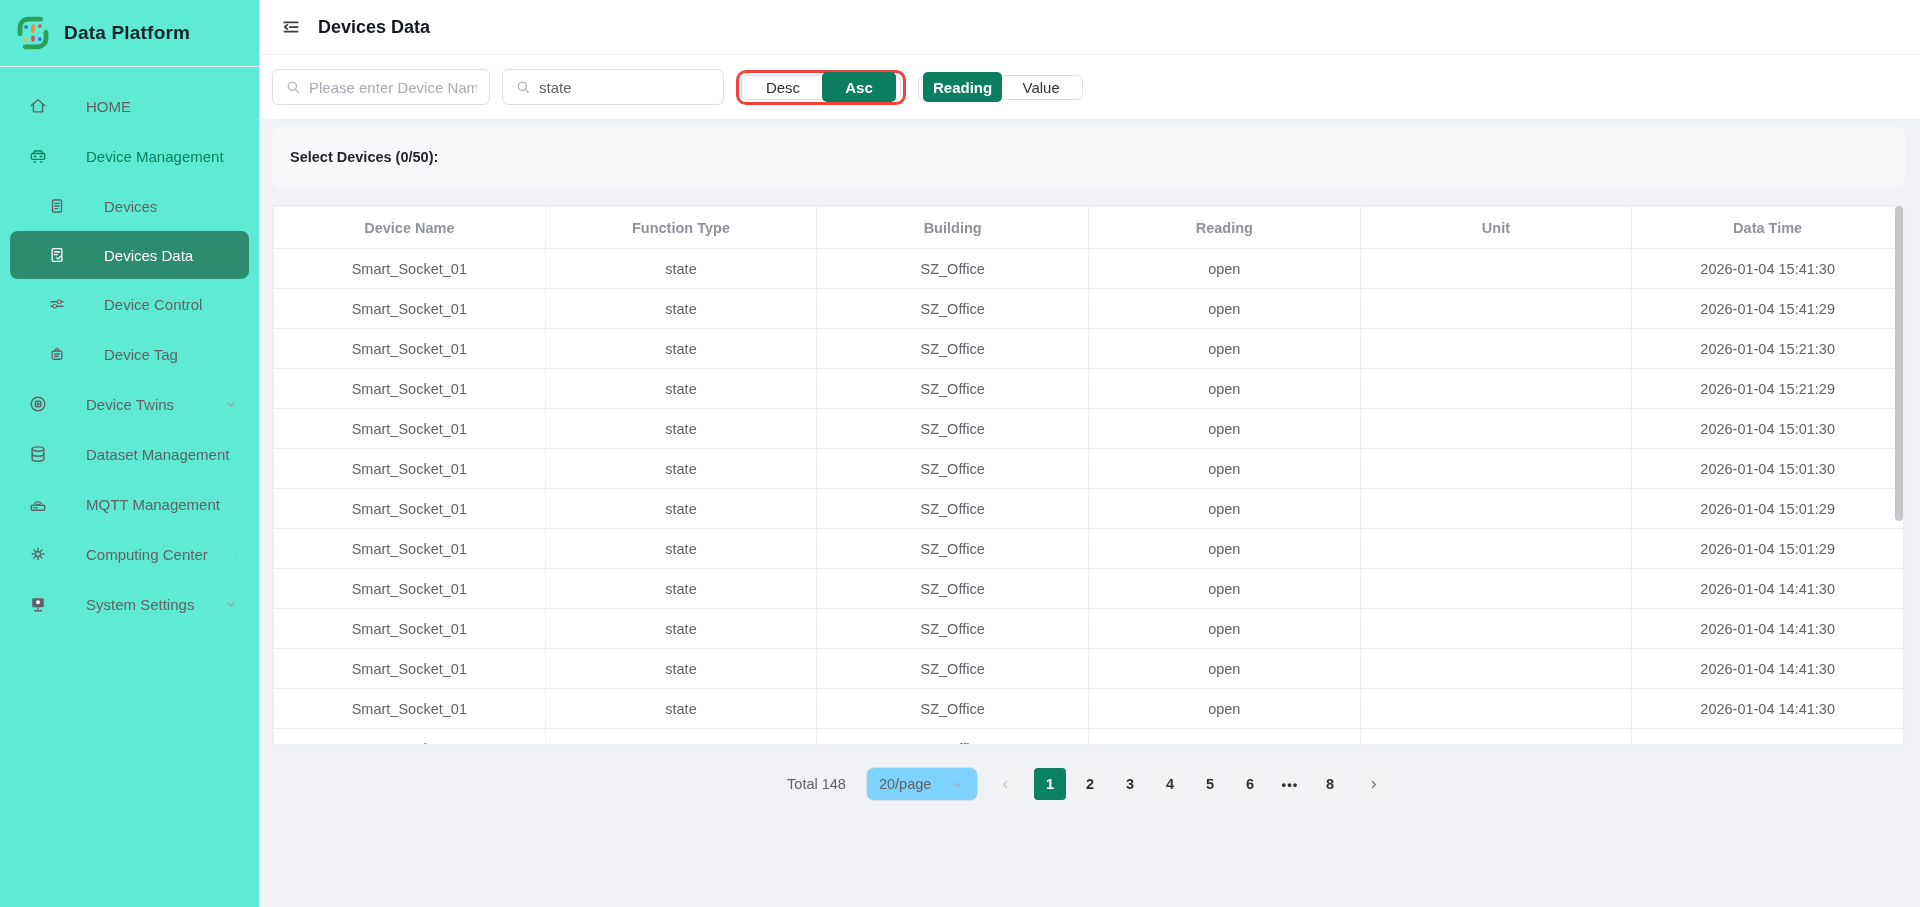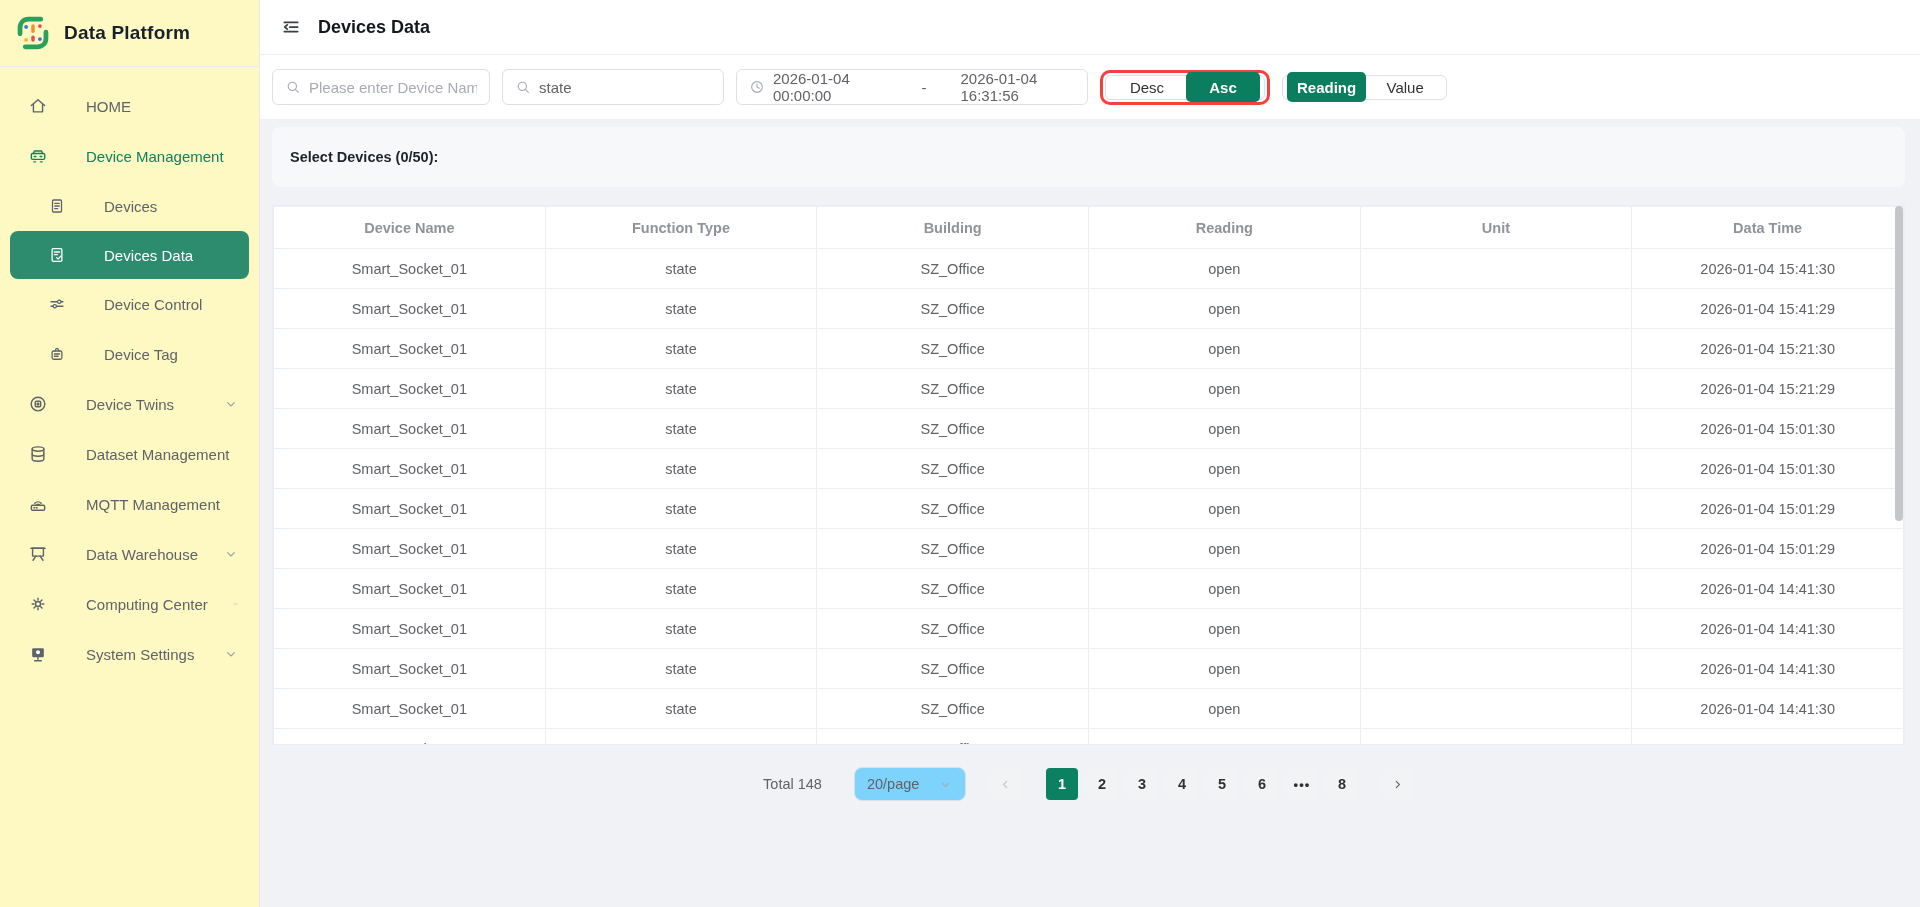--- a/index.html
+++ b/index.html
@@ -1,20 +1,20 @@
 <!DOCTYPE html>
 <html><head>
 <meta charset="utf-8">
 <style>
   * { box-sizing: border-box; margin: 0; padding: 0; }
   html,body { width:1920px; height:907px; overflow:hidden; }
   body { font-family:"Liberation Sans", sans-serif; background:#fff; display:flex; color:#303133; }
 
   
-  .sidebar { width:260px; min-width:260px; height:100%; background:#fef9c3; border-right:1px solid #e7e9ee; }
+  .sidebar { width:260px; min-width:260px; height:100%; background:#5eead4; border-right:1px solid #e7e9ee; }
   .logo-row { height:66px; display:flex; align-items:center; gap:12px; padding:0 14px; }
   .brand { font-size:19px; font-weight:bold; color:#18222c; letter-spacing:.2px; }
   .side-divider { border:none; border-top:1px solid #e8eaef; }
   #side-nav { padding-top:14px; }
   .nav-item { height:50px; display:flex; align-items:center; padding:0 20px 0 28px; color:#5f6368; font-size:15px; cursor:pointer;gap:24px; }
   .nav-item .icon { width:20px; height:20px; margin-right:14px; flex:none; display:flex; }
   .nav-item .chev { width:16px; height:16px; color:#9aa0a6; display:flex; }
   .nav-item .label { flex:1; white-space:nowrap; }
   .nav-item.level2 { padding-left:48px; }
   .nav-item.level2 .icon { width:18px; height:18px; }
@@ -48,21 +48,21 @@
   .select-box { flex:1; height:38px; background:#fff; border:1px solid #dcdfe6; border-radius:5px; display:flex; align-items:center; justify-content:space-between; padding:0 14px; font-size:15px; color:#a8abb2; cursor:pointer; }
   .select-box .chev { width:16px; height:16px; color:#a8abb2; display:flex; }
 
   .table-card { margin-top:18px; background:#fff; height:540px; overflow:hidden; position:relative; border:1px solid #ebeef5; }
   table { width:100%; border-collapse:collapse; table-layout:fixed; }
   th, td { border:1px solid #ebeef5; text-align:center; }
   th { height:42px; color:#909399; font-weight:bold; font-size:14.5px; }
   td { height:40px; color:#606266; font-size:14.5px; }
   .scroll-thumb { position:absolute; top:0; right:1px; width:8px; height:315px; background:#c4c6ca; border-radius:4px; }
 
-  .pager { display:flex; align-items:center; justify-content:center; gap:24px; margin-top:22px; font-size:14.5px; color:#606266; }
+  .pager { display:flex; align-items:center; justify-content:center; gap:12px; margin-top:22px; font-size:14.5px; color:#606266; }
   .pager .total { margin-right:8px; }
   .page-size { width:112px; height:34px; background:#7dd3fc; border:1px solid #dcdfe6; border-radius:8px; display:flex; align-items:center; justify-content:space-between; padding:0 12px; color:#606266; cursor:pointer; }
   .page-size .chev { width:15px; height:15px; color:#a8abb2; display:flex; }
   .page-btn { min-width:32px; height:32px; padding:0 4px; border-radius:4px; background:#f2f3f5; display:flex; align-items:center; justify-content:center; color:#303133; font-weight:bold; cursor:pointer; }
   .page-btn.active { background:#0c8162; color:#fff; }
   .page-btn .chev { width:15px; height:15px; display:flex; }
   .page-btn.prev { color:#c0c4cc; }
   .page-btn.next { color:#606266; }
   .page-btn.dots { letter-spacing:1px; font-size:13px; }
 </style>
@@ -193,35 +193,20 @@
         <span class="label">MQTT Management</span>
         <span class="chev">
           <svg viewBox="0 0 24 24" fill="none" stroke="currentColor" stroke-width="1.7" stroke-linecap="round" stroke-linejoin="round" width="100%" height="100%">
             <path d="M7 10l5 5 5-5"></path>
           </svg>
         </span>
       </div>
       <div class="nav-item">
         <span class="icon">
           <svg viewBox="0 0 24 24" fill="none" stroke="currentColor" stroke-width="1.7" stroke-linecap="round" stroke-linejoin="round" width="100%" height="100%">
-            <path d="M3.5 5h17"></path>
-            <rect x="5.5" y="5" width="13" height="9.5"></rect>
-            <path d="M9.5 14.5l-3.5 5M14.5 14.5l3.5 5"></path>
-          </svg>
-        </span>
-        <span class="label">Data Warehouse</span>
-        <span class="chev">
-          <svg viewBox="0 0 24 24" fill="none" stroke="currentColor" stroke-width="1.7" stroke-linecap="round" stroke-linejoin="round" width="100%" height="100%">
-            <path d="M7 10l5 5 5-5"></path>
-          </svg>
-        </span>
-      </div>
-      <div class="nav-item">
-        <span class="icon">
-          <svg viewBox="0 0 24 24" fill="none" stroke="currentColor" stroke-width="1.7" stroke-linecap="round" stroke-linejoin="round" width="100%" height="100%">
             <circle cx="12" cy="12" r="3"></circle>
             <path d="M12 5v2.2M12 16.8V19M5 12h2.2M16.8 12H19M7.2 7.2l1.5 1.5M15.3 15.3l1.5 1.5M16.8 7.2l-1.5 1.5M8.7 15.3l-1.5 1.5"></path>
           </svg>
         </span>
         <span class="label">Computing Center</span>
         <span class="chev">
           <svg viewBox="0 0 24 24" fill="none" stroke="currentColor" stroke-width="1.7" stroke-linecap="round" stroke-linejoin="round" width="100%" height="100%">
             <path d="M7 10l5 5 5-5"></path>
           </svg>
         </span>
@@ -266,31 +251,20 @@
       <input placeholder="Please enter Device Name" style="">
     </div>
     <div class="fbox w-func">
       <span class="ficon">
           <svg viewBox="0 0 24 24" fill="none" stroke="currentColor" stroke-width="1.7" stroke-linecap="round" stroke-linejoin="round" width="100%" height="100%">
             <circle cx="11" cy="11" r="6.2"></circle>
             <path d="M15.6 15.6L20 20"></path>
           </svg>
         </span>
       <input value="state" style="">
-    </div>
-    <div class="fbox w-date">
-      <span class="ficon">
-          <svg viewBox="0 0 24 24" fill="none" stroke="currentColor" stroke-width="1.7" stroke-linecap="round" stroke-linejoin="round" width="100%" height="100%">
-            <circle cx="12" cy="12" r="8"></circle>
-            <path d="M12 7.5V12l3.2 1.8"></path>
-          </svg>
-        </span>
-      <span>2026-01-04 00:00:00</span>
-      <span class="dsep">-</span>
-      <span>2026-01-04 16:31:56</span>
     </div>
     <div class="red-highlight">
       <div class="toggle-group">
           <div class="toggle-opt">Desc</div>
           <div class="toggle-opt active">Asc</div>
         </div>
     </div>
     <div class="toggle-group">
         <div class="toggle-opt active">Reading</div>
         <div class="toggle-opt">Value</div>

